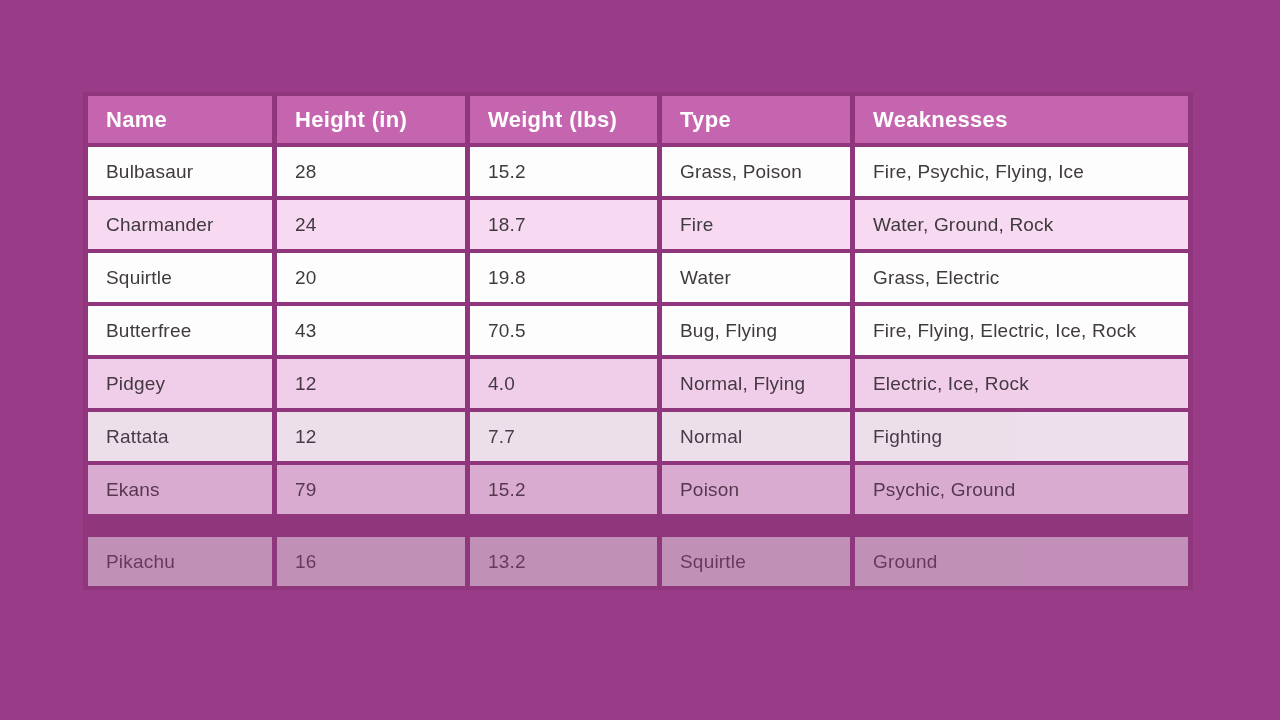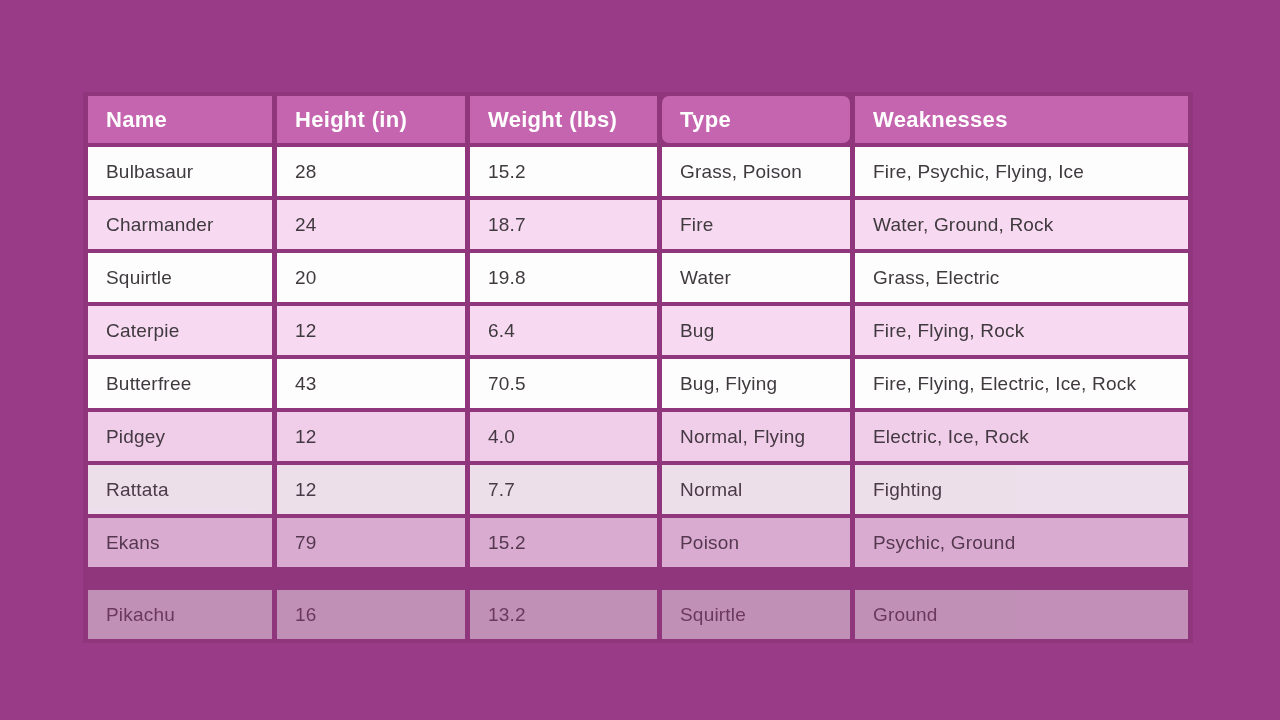--- a/index.html
+++ b/index.html
@@ -38,21 +38,21 @@
     font-size:19px;
     color:var(--cell-text);
     height:49px;
     padding:0 0 0 18px;
     letter-spacing:.2px;
     white-space:nowrap;
   }
   th:nth-child(1){width:166px;}
   th:nth-child(2){width:170px;}
   th:nth-child(3){width:169px;}
-  th:nth-child(4){width:170px;border-radius:7px;}
+  th:nth-child(4){width:170px;}
   th:nth-child(5){width:315px;margin-top:20px;}
   .row-white td{background:var(--row-white);}
   .row-pink  td{background:var(--row-pink);}
   .fade-1{opacity:.93;}
   .fade-2{opacity:.85;}
   .fade-3{opacity:.72;}
   .fade-4{opacity:.45;}
   .spacer-row td{height:15px;background:transparent;padding:0;}
 </style>
 </head>
@@ -84,27 +84,20 @@
           <td>Fire</td>
           <td>Water, Ground, Rock</td>
         </tr>
         <tr class="row-white">
           <td>Squirtle</td>
           <td>20</td>
           <td>19.8</td>
           <td>Water</td>
           <td>Grass, Electric</td>
         </tr>
-        <tr class="row-pink">
-          <td>Caterpie</td>
-          <td>12</td>
-          <td>6.4</td>
-          <td>Bug</td>
-          <td>Fire, Flying, Rock</td>
-        </tr>
         <tr class="row-white">
           <td>Butterfree</td>
           <td>43</td>
           <td>70.5</td>
           <td>Bug, Flying</td>
           <td>Fire, Flying, Electric, Ice, Rock</td>
         </tr>
         <tr class="row-pink fade-1">
           <td>Pidgey</td>
           <td>12</td>

